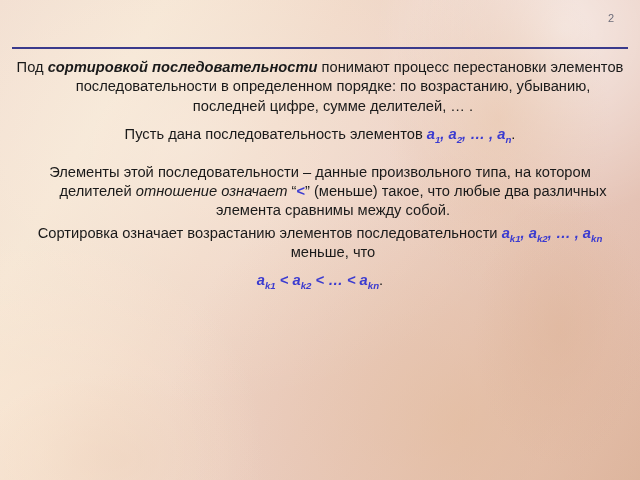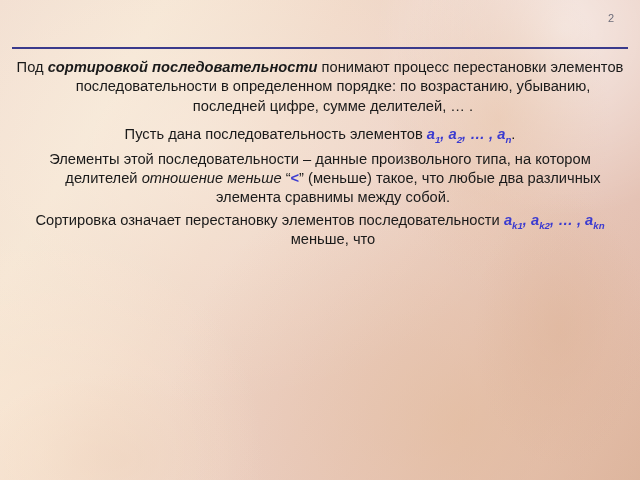--- a/index.html
+++ b/index.html
@@ -56,21 +56,21 @@
     right: 14px;
     font-size: 14.7px;
     color: #1a1a1a;
     line-height: 1.32;
   }
   p {
     margin: 0 0 4px 0;
     text-align: center;
   }
   .p1 { margin-bottom: 9px; }
-  .p2 { margin-bottom: 5px; }
+  .p2 { margin-bottom: 18px; }
   .p3 { margin-bottom: 3px; }
   .indent {
     padding-left: 26px;
     text-indent: -26px;
   }
   .bi {
     font-weight: bold;
     font-style: italic;
   }
   .i {
@@ -111,19 +111,20 @@
   <div class="slide-number">2</div>
 
   <div class="top-rule"></div>
 
   <div class="content">
 
     <p class="p1 indent"><span>Под </span><span class="bi">сортировкой последовательности</span><span> понимают процесс перестановки элементов последовательности в определенном порядке: по возрастанию, убыванию, последней цифре, сумме делителей, … .</span></p>
 
     <p class="p2"><span>Пусть дана последовательность элементов </span><span class="blue"><span>a</span><sub>1</sub>, <span>a</span><sub>2</sub>, <span>… ,</span> <span>a</span><sub>n</sub></span><span>.</span></p>
 
-    <p class="p3 indent"><span>Элементы этой последовательности – данные произвольного типа, на котором делителей </span><span class="i">отношение меньше</span><span> “</span><span class="blue-sym">&lt;</span><span>” </span><span>(меньше) такое, что любые два различных элемента сравнимы между собой.</span></p>
+    <p class="p3 indent"><span>Элементы этой последовательности – данные произвольного типа, на котором делителей </span><span class="i">отношение означает</span><span> “</span><span class="blue-sym">&lt;</span><span>” </span><span>(меньше) такое, что любые два различных элемента сравнимы между собой.</span></p>
 
-    <p class="indent"><span>Сортировка означает перестановку элементов последовательности </span><span class="blue"><span>a</span><sub>k1</sub>, <span>a</span><sub>k2</sub>, <span>… ,</span> <span>a</span><sub>kn</sub></span><span> меньше, что</span></p>
+    <p class="indent"><span>Сортировка означает возрастанию элементов последовательности </span><span class="blue"><span>a</span><sub>k1</sub>, <span>a</span><sub>k2</sub>, <span>… ,</span> <span>a</span><sub>kn</sub></span><span> меньше, что</span></p>
 
+    <div class="formula"><span>a</span><sub>k1</sub><span> &lt; a</span><sub>k2</sub><span> &lt; … &lt; a</span><sub>kn</sub><span class="tail">.</span></div>
 
   </div>
 </div>
 
 </body></html>

